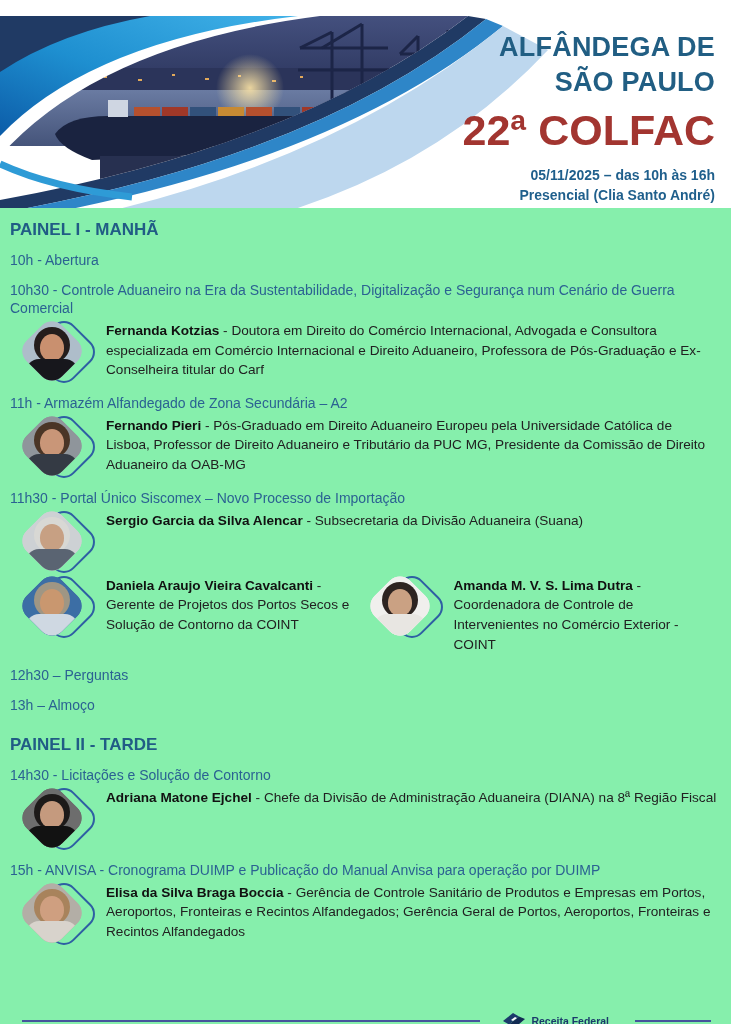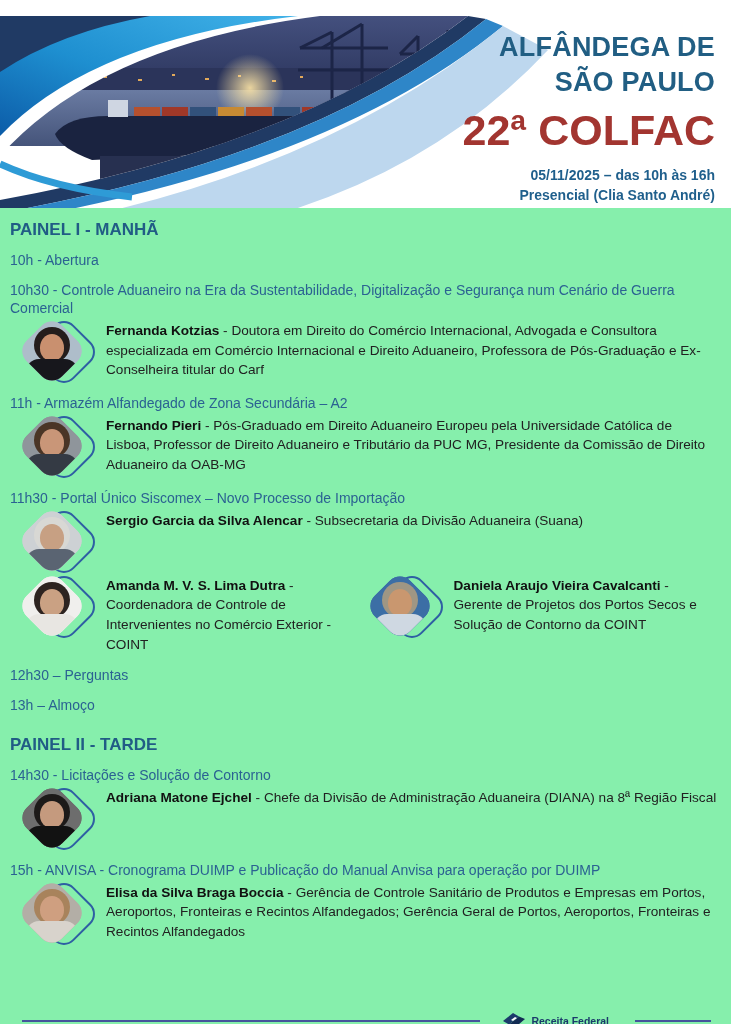--- a/index.html
+++ b/index.html
@@ -227,45 +227,45 @@
         </span>
       </div>
       <p class="speaker-text"><b class="speaker-name">Sergio Garcia da Silva Alencar</b><span> - </span><span class="speaker-bio">Subsecretaria da Divisão Aduaneira (Suana)</span></p>
     </div>
   </div>
     </div>
 
     <div class="agenda-item">
       <div class="speakers-row two-col">
     <div class="speaker">
+      <div class="avatar-wrap" style="--bg: #3c6ea5; --hair: #9f9684; --skin: #c9976f; --shirt: #cfd8e2;">
+        <span class="avatar-outline"></span>
+        <span class="avatar">
+          <span class="pic">
+            <span class="hair"></span>
+            <span class="head"></span>
+            <span class="torso"></span>
+          </span>
+        </span>
+      </div>
+      <p class="speaker-text"><b class="speaker-name">Daniela Araujo Vieira Cavalcanti</b><span> - </span><span class="speaker-bio">Gerente de Projetos dos Portos Secos e Solução de Contorno da COINT</span></p>
+    </div>
+
+    <div class="speaker">
       <div class="avatar-wrap" style="--bg: #f0efed; --hair: #2d2320; --skin: #caa183; --shirt: #e8e6e2;">
         <span class="avatar-outline"></span>
         <span class="avatar">
           <span class="pic">
             <span class="hair"></span>
             <span class="head"></span>
             <span class="torso"></span>
           </span>
         </span>
       </div>
       <p class="speaker-text"><b class="speaker-name">Amanda M. V. S. Lima Dutra</b><span> -  </span><span class="speaker-bio">Coordenadora de Controle de Intervenientes no Comércio Exterior - COINT</span></p>
-    </div>
-
-    <div class="speaker">
-      <div class="avatar-wrap" style="--bg: #3c6ea5; --hair: #9f9684; --skin: #c9976f; --shirt: #cfd8e2;">
-        <span class="avatar-outline"></span>
-        <span class="avatar">
-          <span class="pic">
-            <span class="hair"></span>
-            <span class="head"></span>
-            <span class="torso"></span>
-          </span>
-        </span>
-      </div>
-      <p class="speaker-text"><b class="speaker-name">Daniela Araujo Vieira Cavalcanti</b><span> - </span><span class="speaker-bio">Gerente de Projetos dos Portos Secos e Solução de Contorno da COINT</span></p>
     </div>
   </div>
     </div>
 
     <div class="agenda-item">
       <h3 class="item-title">12h30 – Perguntas</h3>
 
     </div>
 
     <div class="agenda-item">

